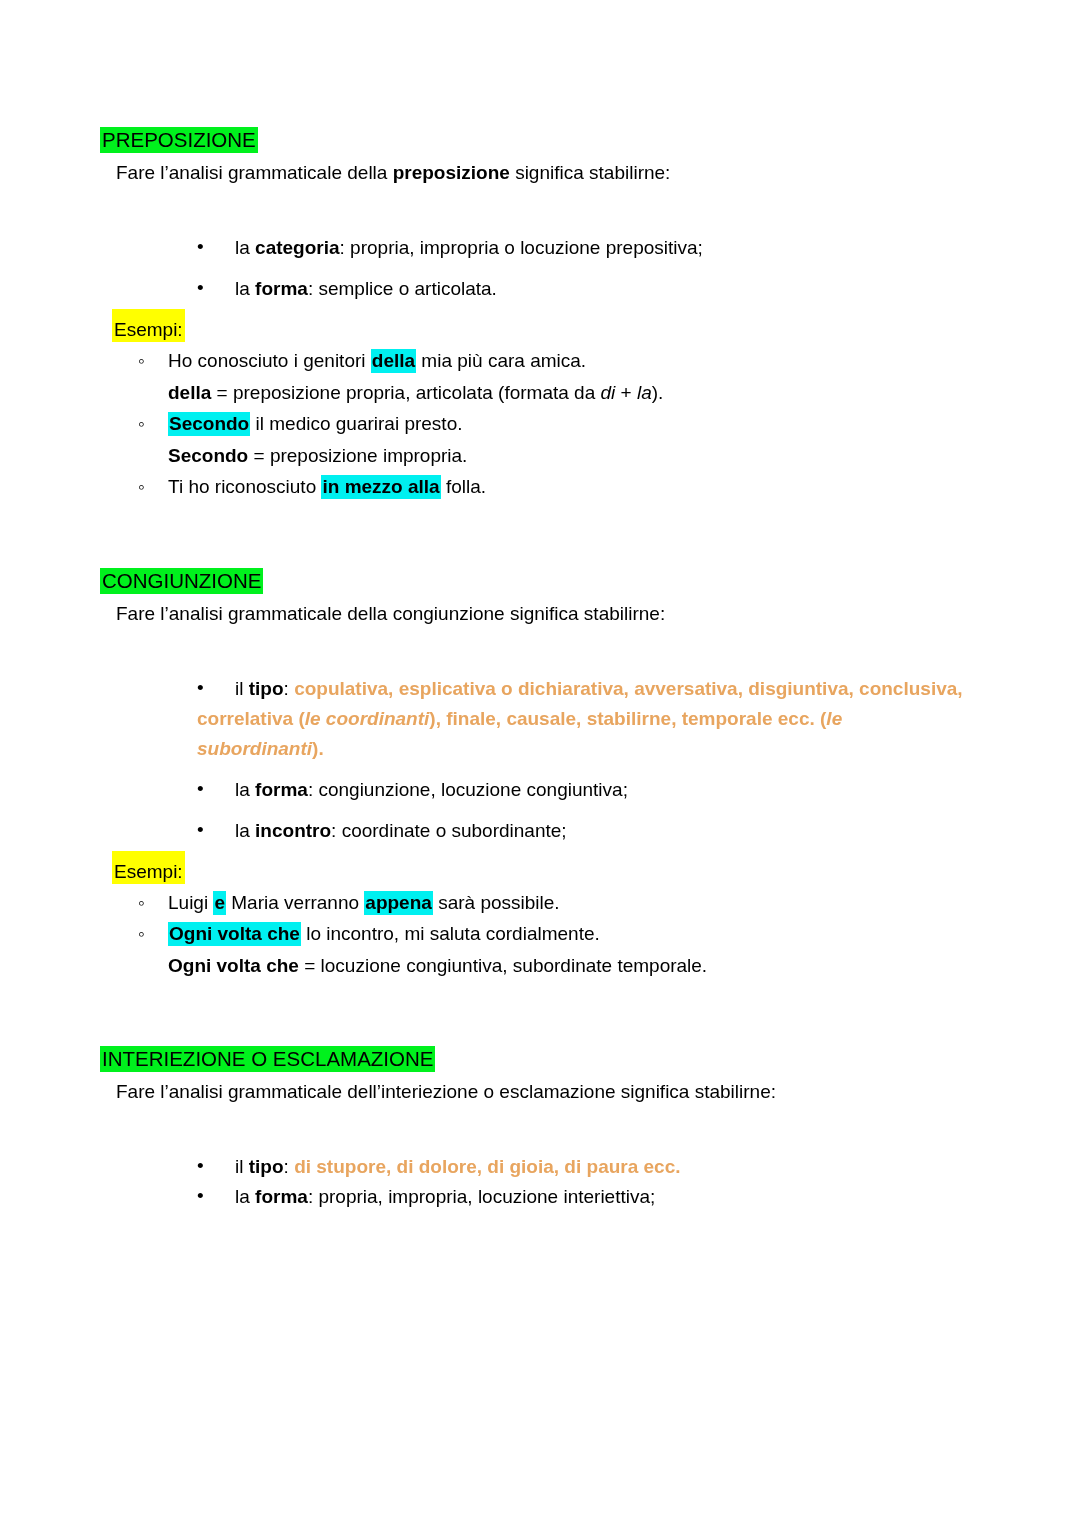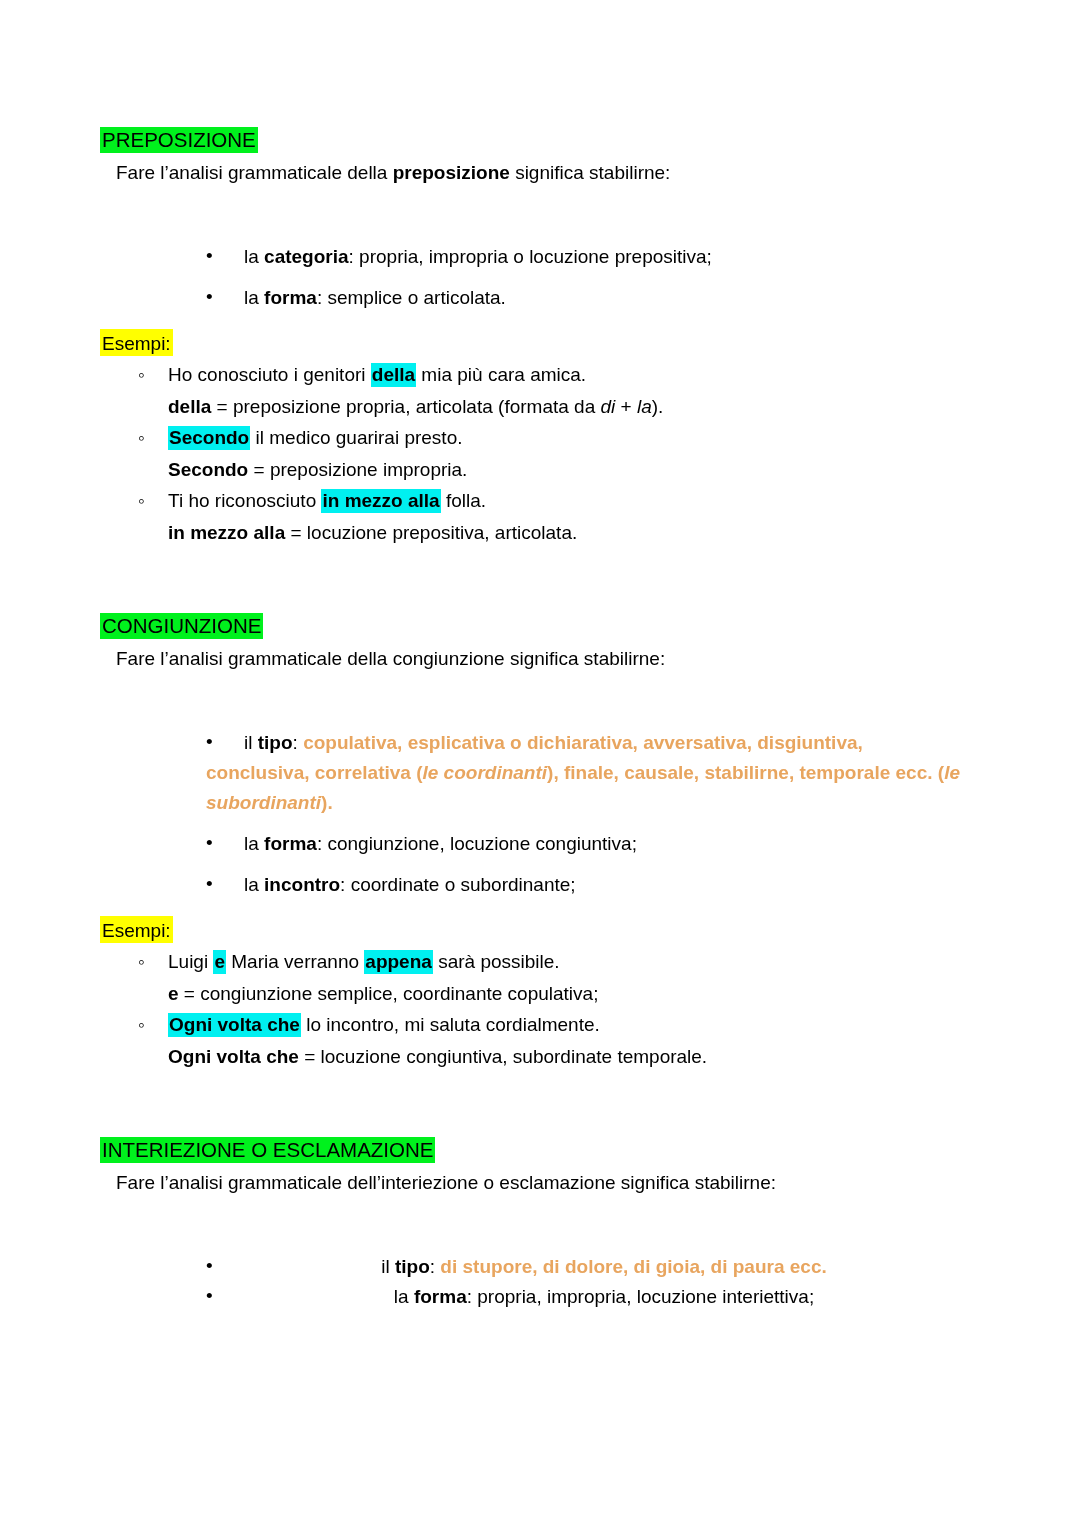--- a/index.html
+++ b/index.html
@@ -44,21 +44,21 @@
 
   .intro {
     font-size: 19px;
     line-height: 30px;
     margin: 4px 0 0 16px;
     font-weight: 400;
   }
 
   
   .bullets {
-    margin: 16px;
+    margin: 7px;
     padding: 0;
     list-style: none;
   }
   .bullets > li {
     position: relative;
     padding-left: 128px;
     font-size: 19px;
     line-height: 30px;
     margin: 0;
   }
@@ -74,31 +74,32 @@
   .bullets > li.hang {
     padding-left: 90px;
     text-indent: 38px;
   }
   .bullets > li.hang::before {
     left: 90px;
     text-indent: 0;
   }
 
   .sp-lg > li { margin-bottom: 11px; }
-  .sp-sm > li { margin-bottom: 0px; text-align: center; }
+  .sp-sm > li { margin-bottom: 0px; }
 
   
   .esempi {
     font-size: 19px;
     line-height: 30px;
     margin: 0;
   }
   .esempi .hl {
     background: #ffff00;
-    padding: 4px 2px 2px 2px;
+    padding: 10px 2px 2px 2px;
+    margin-left: 12px;
   }
 
   
   .examples {
     margin: 0;
     padding: 0;
     list-style: none;
   }
   .examples > li {
     position: relative;
@@ -155,21 +156,20 @@
         <li>
           <span>Ho conosciuto i genitori </span><b class="cy">della</b><span> mia più cara amica.</span>
           <span class="expl"><b>della</b><span> = preposizione propria, articolata (formata da </span><i>di</i><span> + </span><i>la</i><span>).</span></span>
         </li>
         <li>
           <span></span><b class="cy">Secondo</b><span> il medico guarirai presto.</span>
           <span class="expl"><b>Secondo</b><span> = preposizione impropria.</span></span>
         </li>
         <li>
           <span>Ti ho riconosciuto </span><b class="cy">in mezzo alla</b><span> folla.</span>
-          <span class="expl"><b>in mezzo alla</b><span> = locuzione prepositiva, articolata.</span></span>
         </li>
       </ul>
     </div>
 
     <div class="gap-lg"></div>
     <div class="gap-md"></div>
 
     <div>
       <p class="section-heading"><span class="hl">CONGIUNZIONE</span></p>
 
@@ -181,21 +181,20 @@
         <li class="hang"><span>il </span><b>tipo</b><span>: </span><span class="or">copulativa, esplicativa o dichiarativa, avversativa, disgiuntiva, conclusiva, correlativa (</span><i class="or">le coordinanti</i><span class="or">), finale, causale, stabilirne, temporale ecc. (</span><i class="or">le subordinanti</i><span class="or">).</span></li>
         <li><span>la </span><b>forma</b><span>: congiunzione, locuzione congiuntiva;</span></li>
         <li><span>la </span><b>incontro</b><span>: coordinate o subordinante;</span></li>
       </ul>
 
       <p class="esempi"><span class="hl">Esempi:</span></p>
 
       <ul class="examples">
         <li>
           <span>Luigi </span><b class="cy">e</b><span> Maria verranno </span><b class="cy">appena</b><span> sarà possibile.</span>
-          <span class="expl"><b>e</b><span> = congiunzione semplice, coordinante copulativa;</span></span>
         </li>
         <li>
           <span></span><b class="cy">Ogni volta che</b><span> lo incontro, mi saluta cordialmente.</span>
           <span class="expl"><b>Ogni volta che</b><span> = locuzione congiuntiva, subordinate temporale.</span></span>
         </li>
       </ul>
     </div>
 
     <div class="gap-lg"></div>
     <div class="gap-md"></div>

